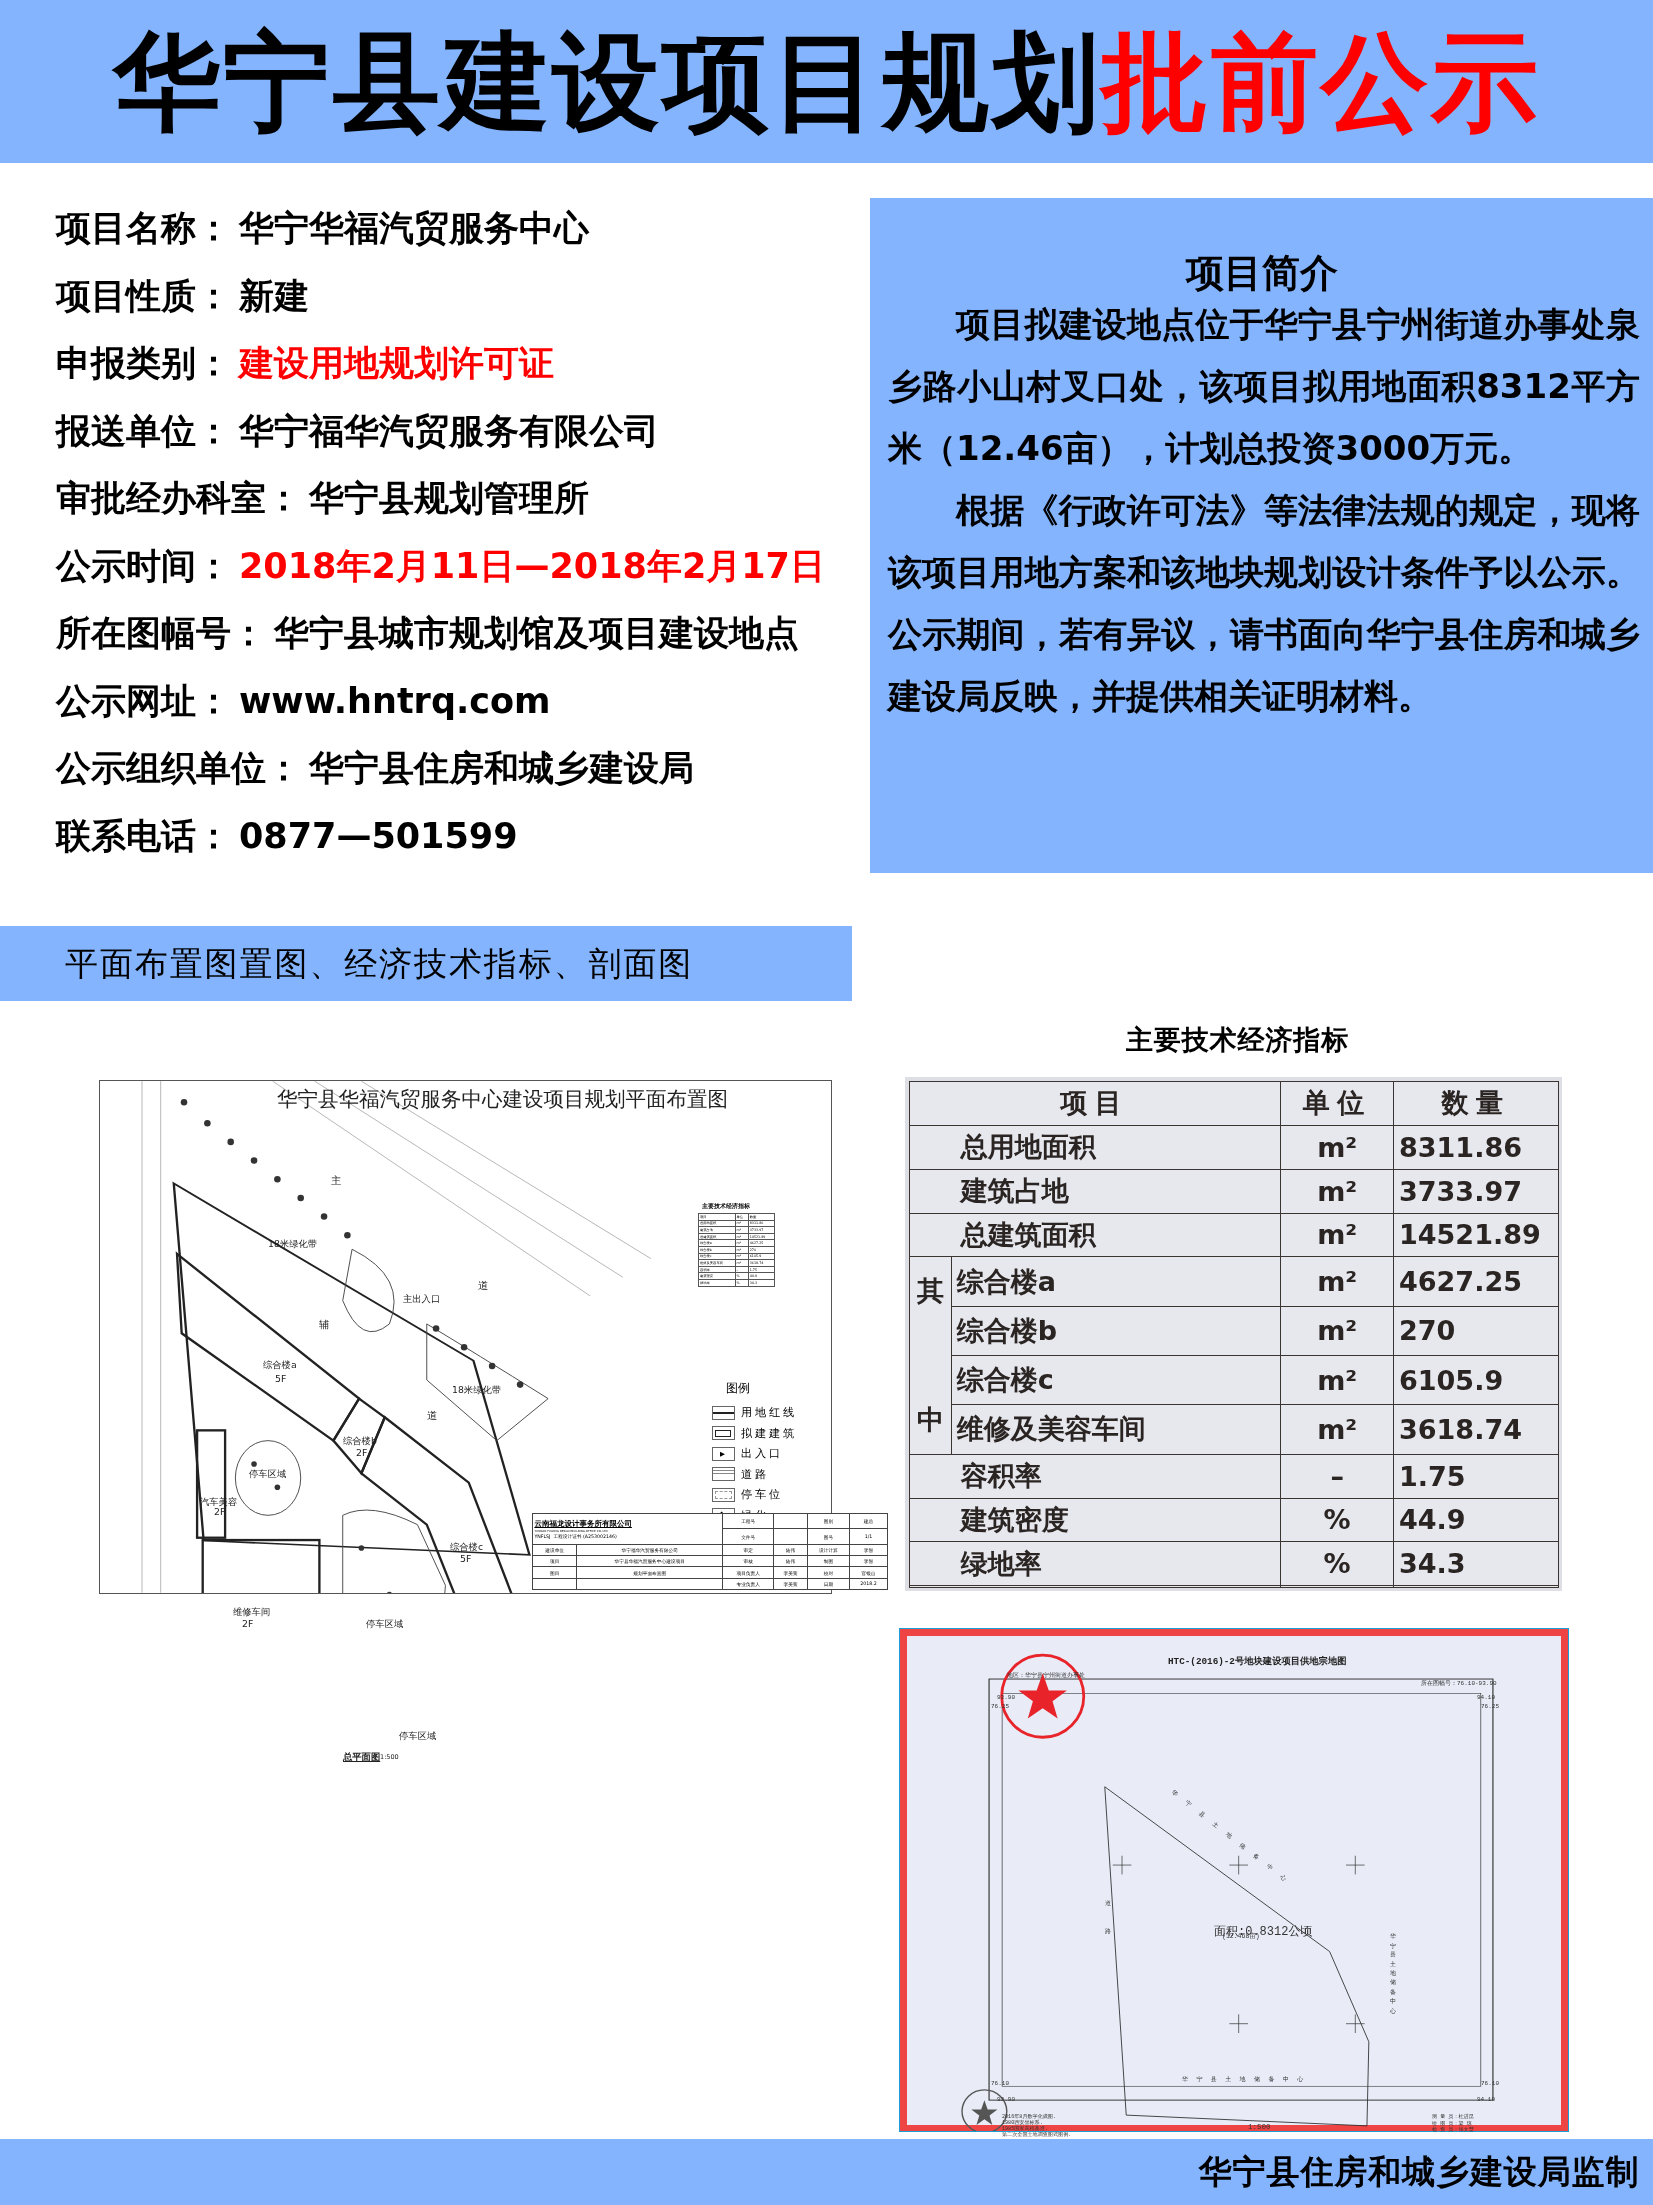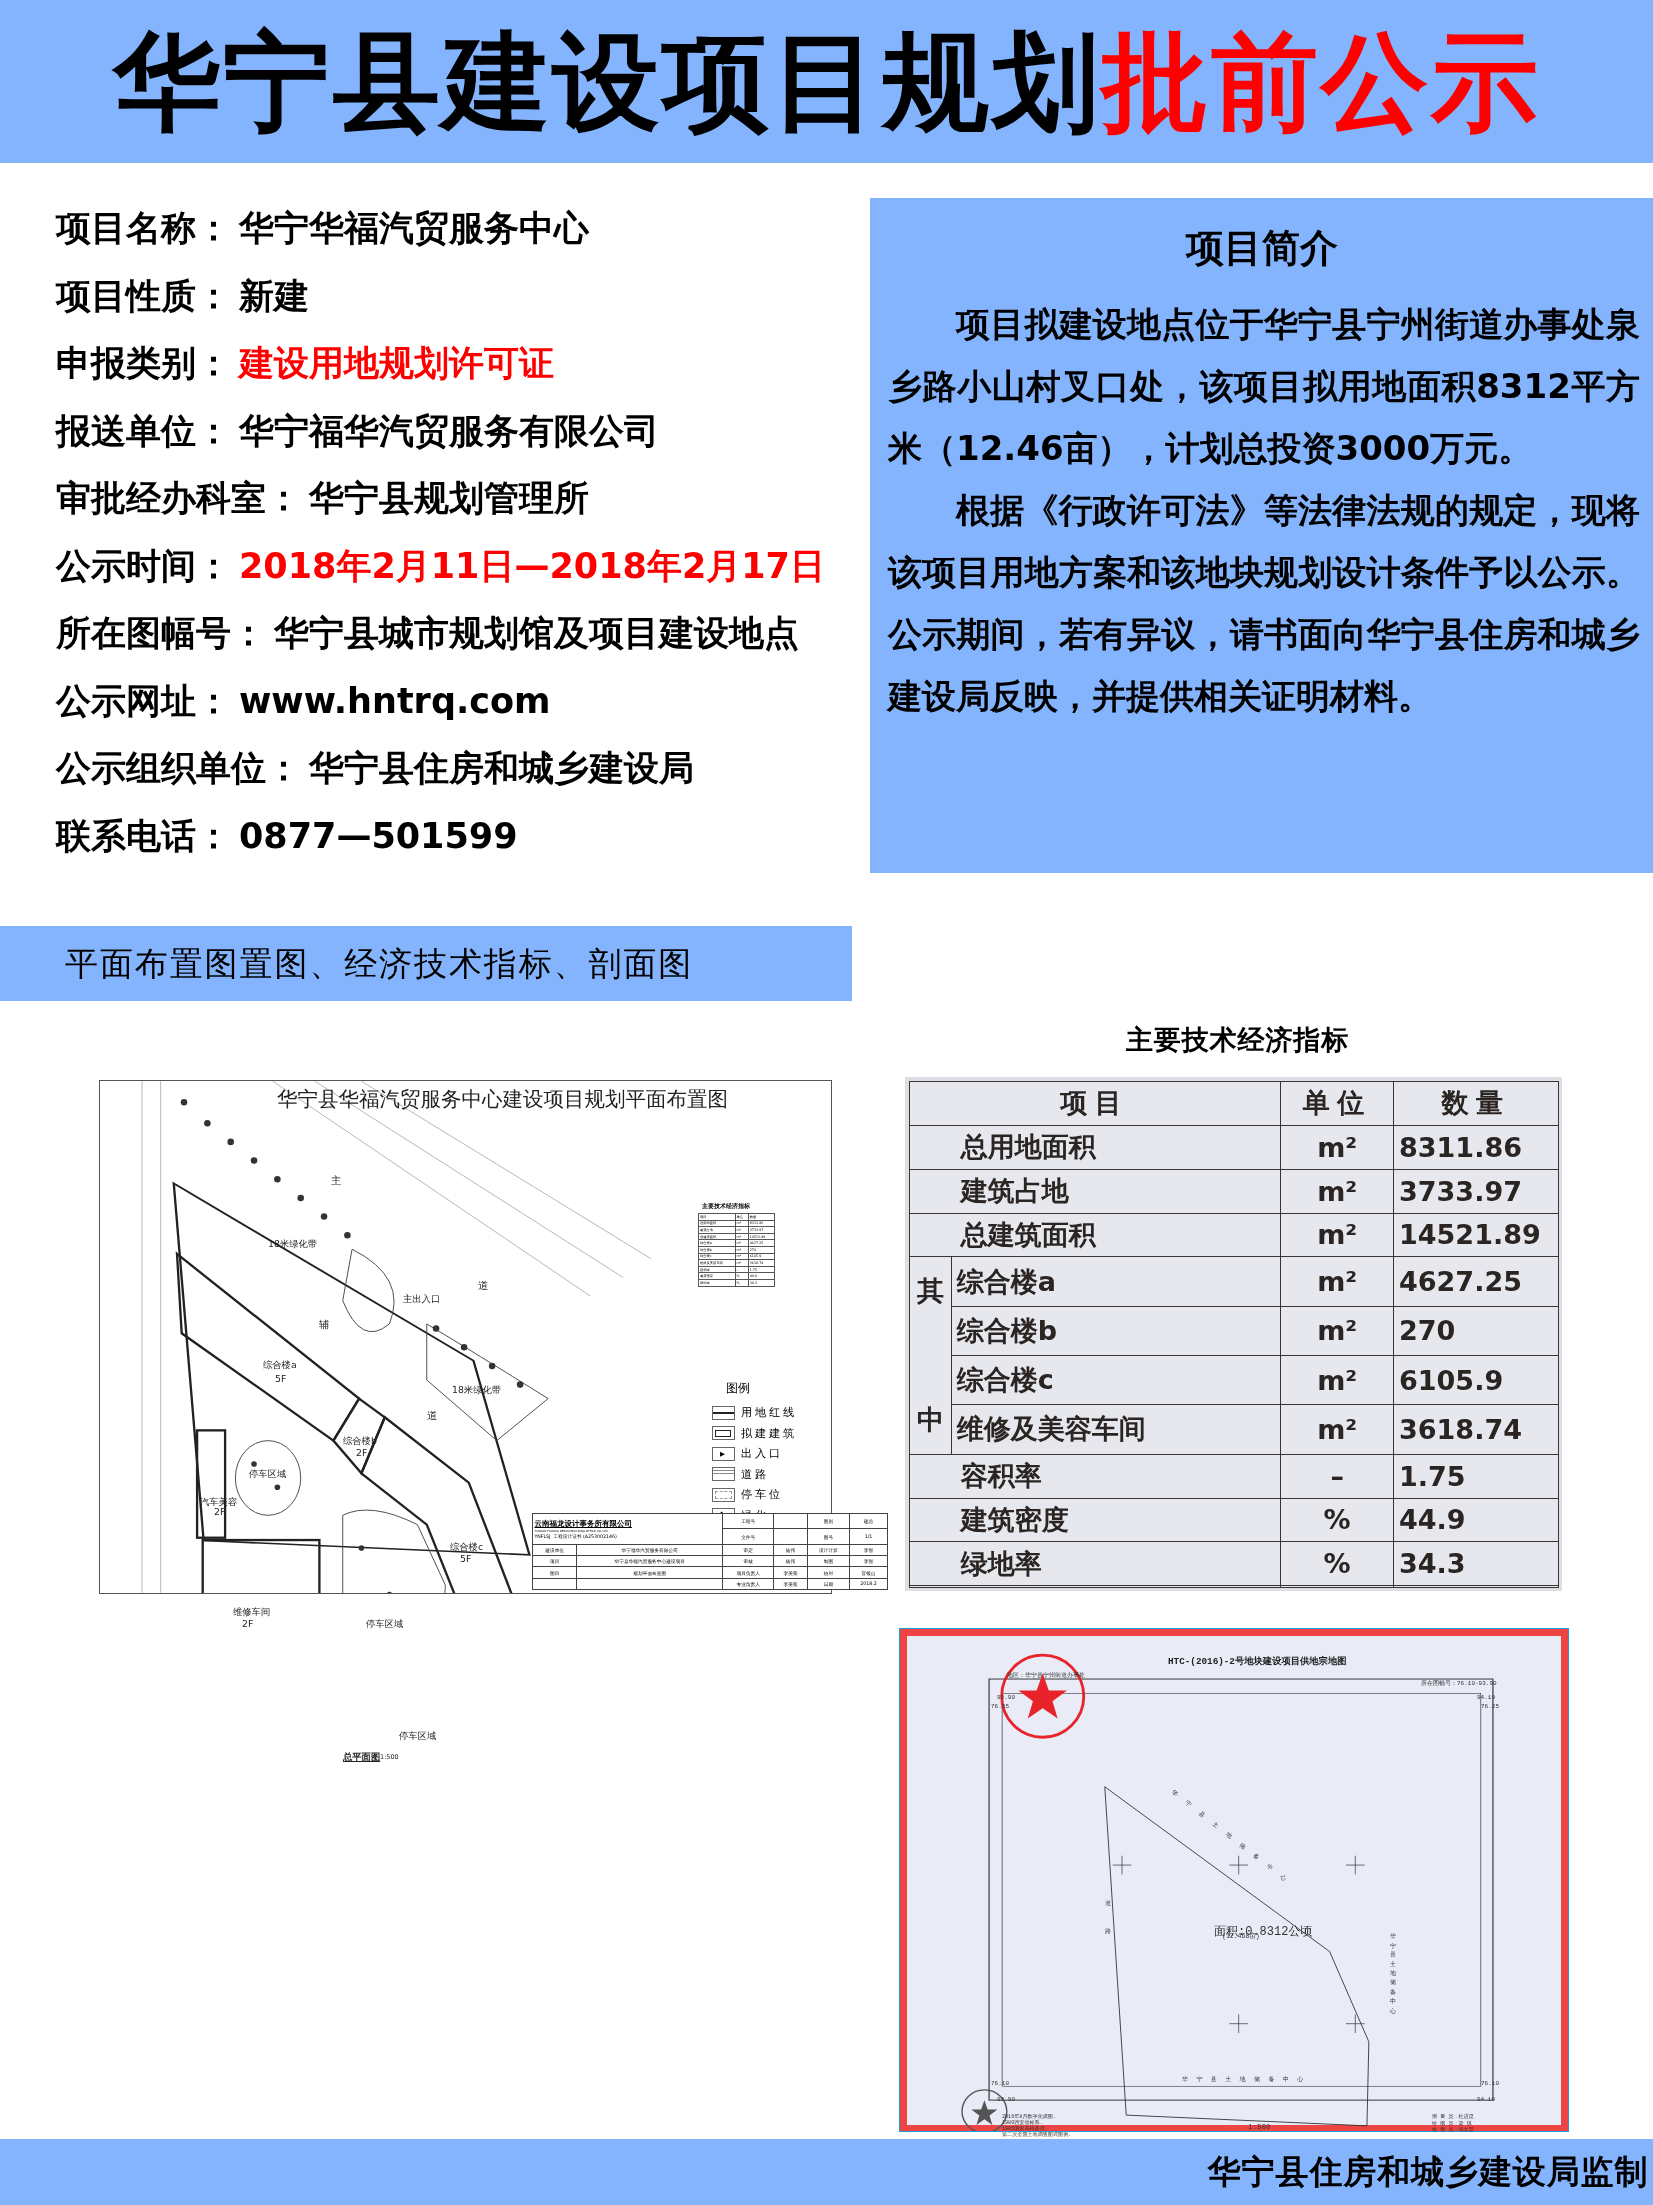--- a/index.html
+++ b/index.html
@@ -17,21 +17,21 @@
 
   
   #info-list { left:56px; top:205px; width:812px; }
   .info-row { height:47px; margin-bottom:20.5px; font-size:35px; font-weight:bold; line-height:47px; white-space:nowrap; }
   .info-row .label { color:#000; }
   .info-row .value { color:#000;margin-left:8px; }
   .info-row .value.red { color:#ff0000; }
 
   
   #intro { left:870px; top:198px; width:784px; height:675px; background:#84b4fd; }
-  #intro-title { position:absolute; left:0; top:25px; width:100%; text-align:center; font-size:38px; font-weight:bold; }
+  #intro-title { position:absolute; left:0; top:50px; width:100%; text-align:center; font-size:38px; font-weight:bold; }
   #intro-body { position:absolute; left:18px; top:95px; width:752px; font-size:34px; font-weight:bold; line-height:62px; text-align:justify; }
   #intro-body p { margin:0; text-indent:2em; }
 
   
   #section-bar { left:0; top:926px; width:852px; height:75px; background:#84b4fd; }
   #section-bar-text { position:absolute; left:65px; top:0; height:75px; line-height:75px; font-size:33px; letter-spacing:1.9px; }
 
   #table-caption { left:1102px; top:1022px; width:271px; text-align:center; font-size:27px; font-weight:bold; letter-spacing:0.9px; }
 
   
@@ -60,21 +60,21 @@
   #econ td.sub { width:32px; text-align:center; }
 
   
   #parcel { left:899px; top:1628px; width:668px; height:502px; background:#ef4444; border:0.9px solid #19a0d8;font-family:Liberation Mono, monospace; }
   #parcel-inner { position:absolute; left:6.5px; top:6.5px; width:654px; height:489px; background:#e9ecf7; }
   #parcel svg { position:absolute; left:0; top:0; }
   .pm { position:absolute; font-size:6px; color:#333; white-space:nowrap; }
 
   
   #footer { left:0; top:2139px; width:1654px; height:66px; background:#84b4fd; }
-  #footer-text { position:absolute; right:0; top:0; height:66px; line-height:66px; font-family:"DejaVu Serif","Liberation Serif",serif;
+  #footer-text { position:absolute; right:9px; top:0; height:66px; line-height:66px; font-family:"DejaVu Serif","Liberation Serif",serif;
     font-weight:bold; font-size:33px; padding-right:5.6px; letter-spacing:0.9px; }
 </style>
 </head>
 <body>
 
 <div id="header" class="abs">
   <div id="header-title"><span class="black">华宁县建设项目规划</span><span class="red">批前公示</span></div>
 </div>
 
 <div id="info-list" class="abs">

